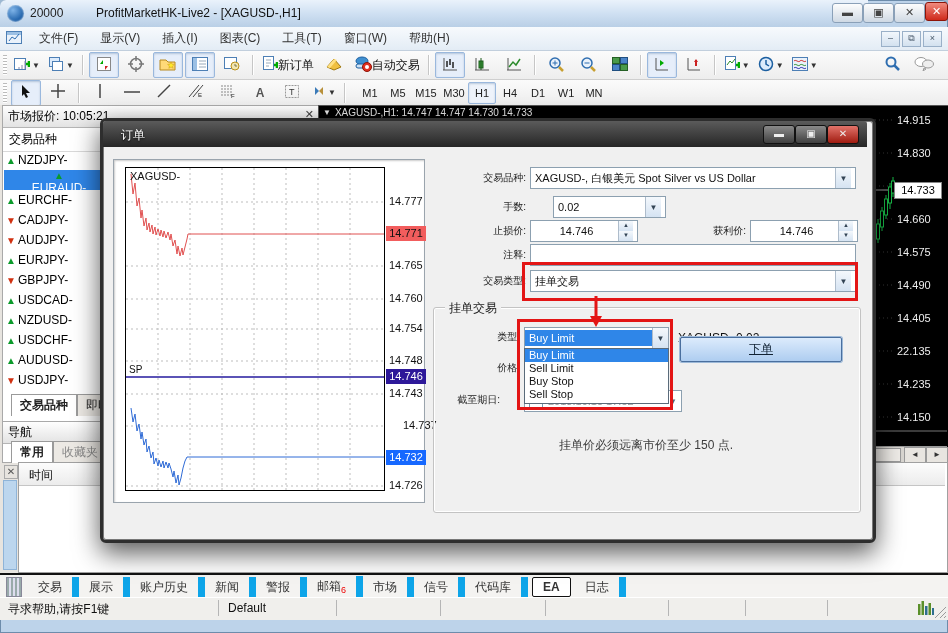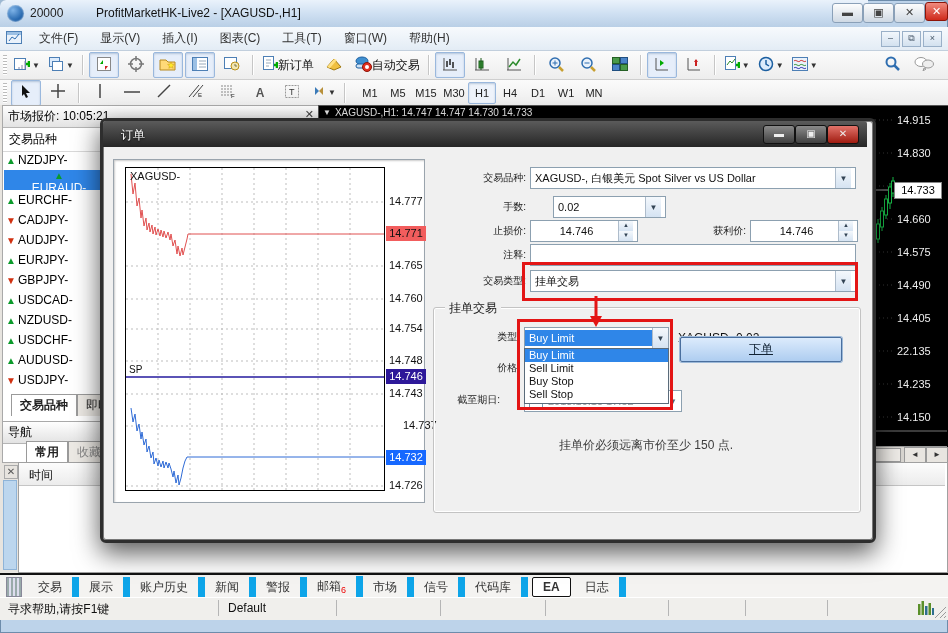--- a/index.html
+++ b/index.html
@@ -417,21 +417,21 @@
         <span>USDJPY-</span>
       </div>
     <div class="r" style="left:8px;top:288px;display:flex;">
       <span class="ltab active">交易品种</span>
       <span class="ltab">即时图表</span>
     </div>
   </div>
 
   <div class="r panel" style="left:2px;top:421px;width:316px;height:40px;">
     <div class="phead">导航</div>
-    <div class="r" style="left:23px;top:19px;display:flex;">
+    <div class="r" style="left:8px;top:19px;display:flex;">
       <span class="ltab active">常用</span>
       <span class="ltab" style="color:#888;">收藏夹</span>
     </div>
   </div>
 
   <div class="r chartwin">
     <div class="r charttitle">
       <span style="font-size:8px;">▼</span>
       <span>XAGUSD-,H1: 14.747 14.747 14.730 14.733</span>
     </div>

